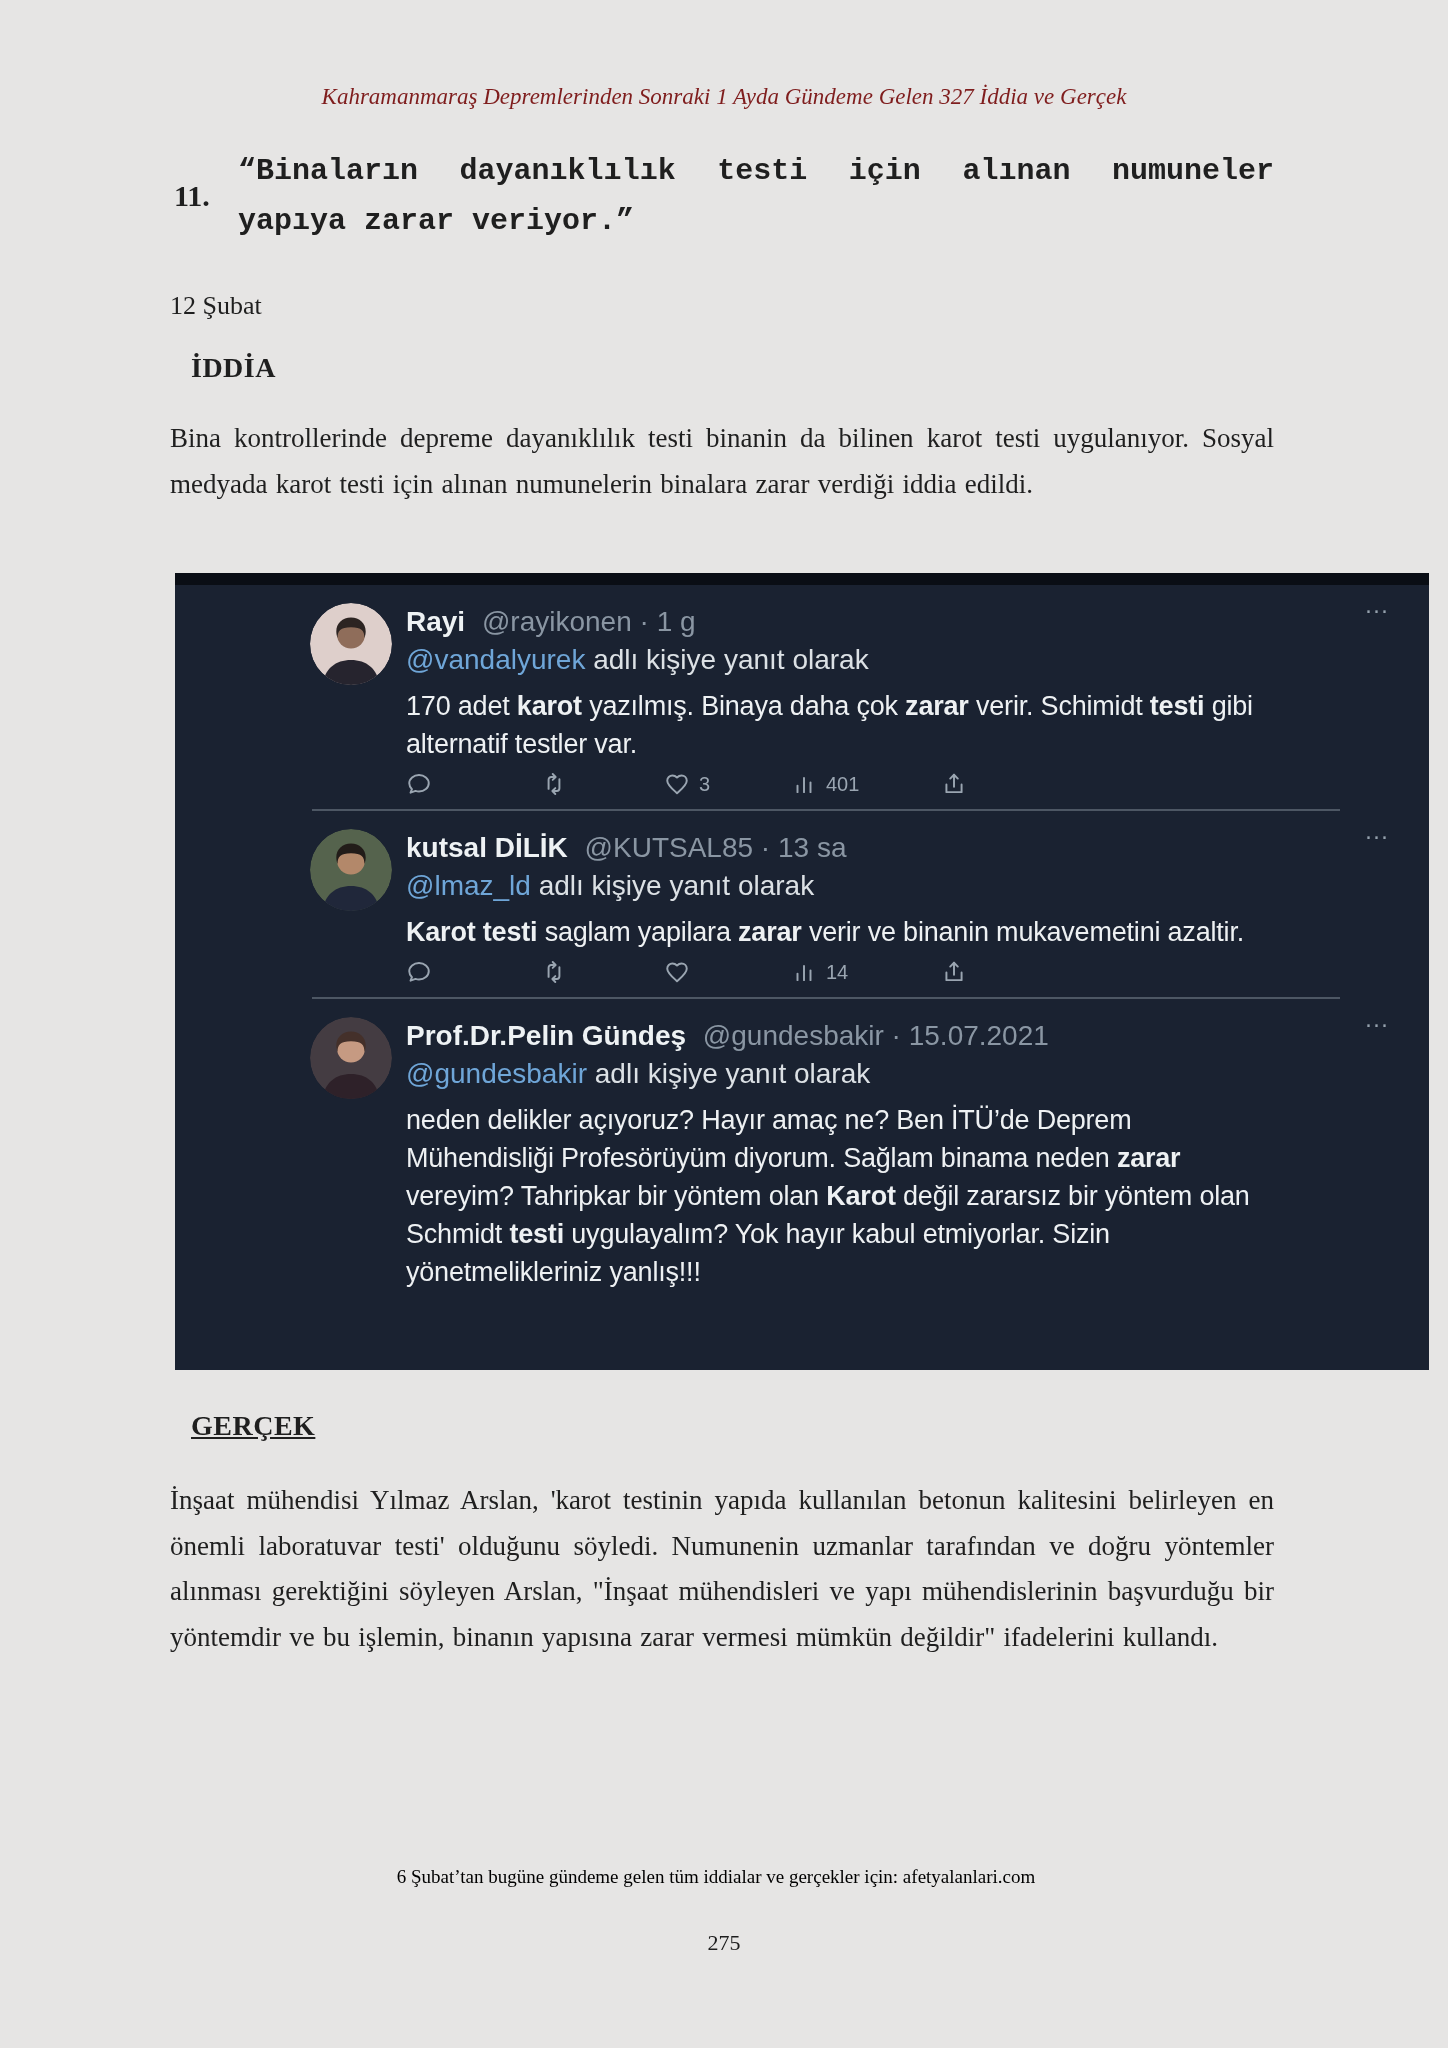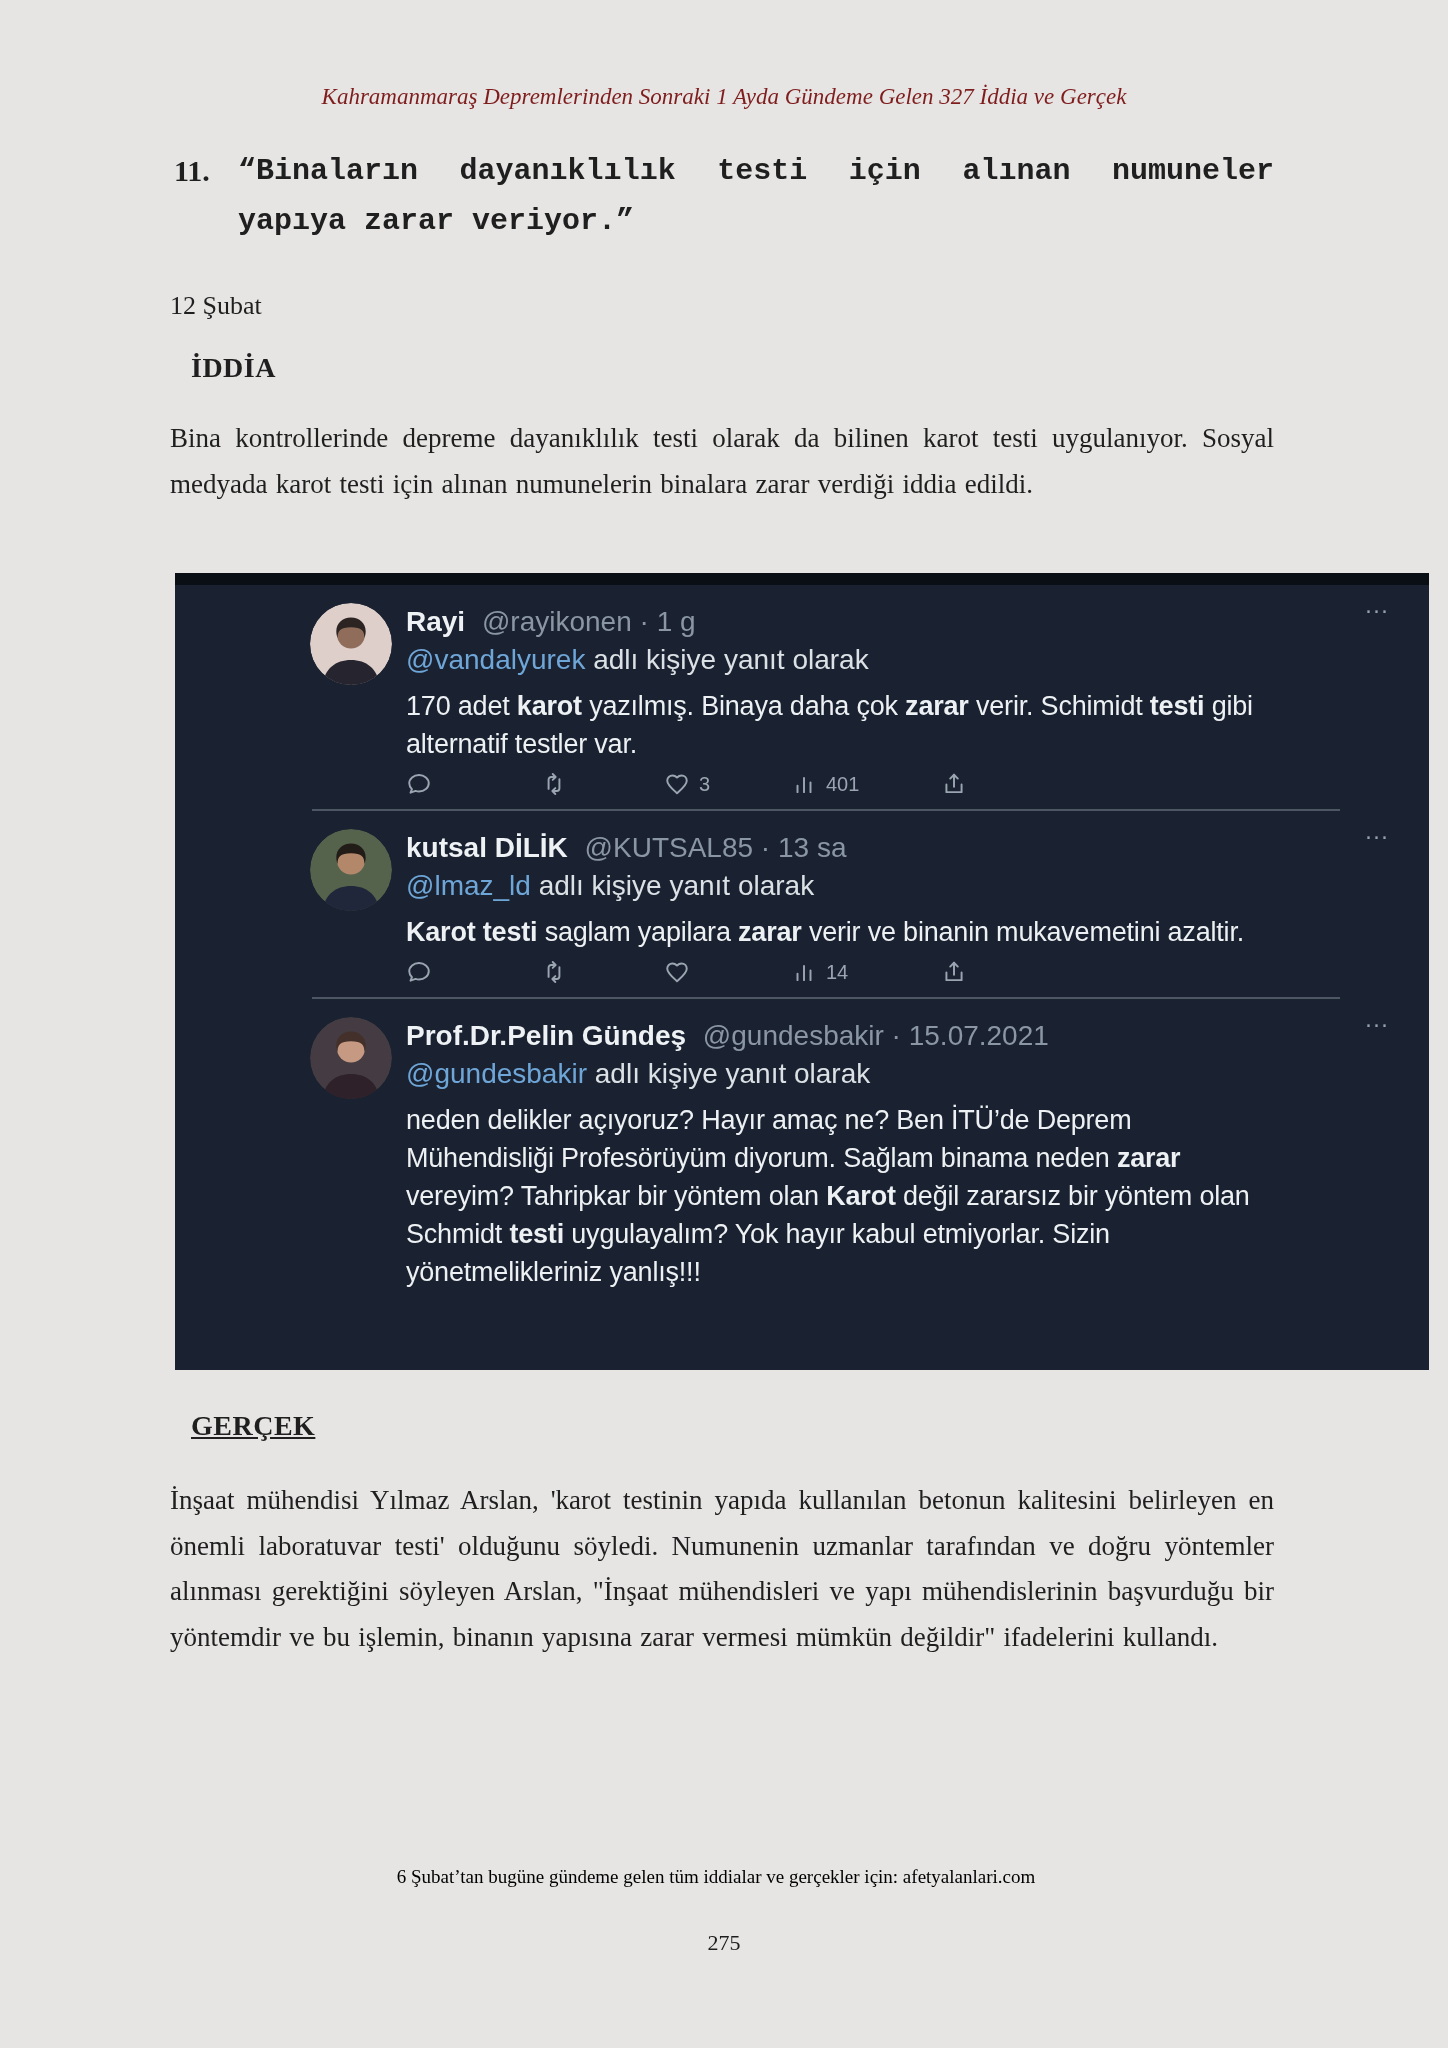--- a/index.html
+++ b/index.html
@@ -13,21 +13,21 @@
   }
   .page{position:absolute;inset:0;}
 
   
   .running-header{
     position:absolute;top:84px;left:0;right:0;
     text-align:center;font-style:italic;font-size:23px;color:#7f1d1d;
   }
   .claim-heading{
     position:absolute;top:146px;left:174px;width:1100px;
-    display:flex;align-items:flex-start;
+    display:flex;align-items:center;
     font-weight:bold;font-size:30px;line-height:50px;
   }
   .claim-heading .num{flex:0 0 64px;}
   .claim-heading .title{flex:1;text-align:justify;font-family:Liberation Mono, monospace;}
   .claim-date{position:absolute;top:291px;left:170px;font-size:26px;}
   .section-label{position:absolute;left:170px;font-size:28px;font-weight:bold;letter-spacing:.5px;margin-left:21px;}
   .label-iddia{top:352px;}
   .label-gercek{top:1410px;text-decoration:underline;}
   .para{
     position:absolute;left:170px;width:1104px;margin:0;
@@ -101,21 +101,21 @@
   <div class="running-header">Kahramanmaraş Depremlerinden Sonraki 1 Ayda Gündeme Gelen 327 İddia ve Gerçek</div>
 
   <div class="claim-heading">
     <span class="num">11.</span>
     <span class="title">“Binaların dayanıklılık testi için alınan numuneler yapıya zarar veriyor.”</span>
   </div>
 
   <div class="claim-date">12 Şubat</div>
 
   <div class="section-label label-iddia">İDDİA</div>
-  <p class="para para-iddia">Bina kontrollerinde depreme dayanıklılık testi olarak da bilinen karot testi uygulanıyor. Sosyal medyada karot testi için alınan numunelerin binalara zarar verdiği iddia edildi.</p>
+  <p class="para para-iddia">Bina kontrollerinde depreme dayanıklılık testi binanin da bilinen karot testi uygulanıyor. Sosyal medyada karot testi için alınan numunelerin binalara zarar verdiği iddia edildi.</p>
 
   <div class="tweet-card">
     <div class="card-top-strip"></div>
     <div id="tweets">
   <article class="tweet">
     <div class="avatar av0">
       <svg viewBox="0 0 48 48">
         <circle cx="24" cy="24" r="24" fill="var(--bg)"></circle>
         <circle cx="24" cy="18.5" r="8.2" fill="var(--skin)"></circle>
         <path d="M24 8.5c-5 0-8.6 3.4-8.6 8.2 0 1.4.3 2.7.8 3.8-.2-4 1.6-6.3 7.8-6.3s8 2.3 7.8 6.3c.5-1.1.8-2.4.8-3.8 0-4.8-3.6-8.2-8.6-8.2z" fill="var(--hair)"></path>

